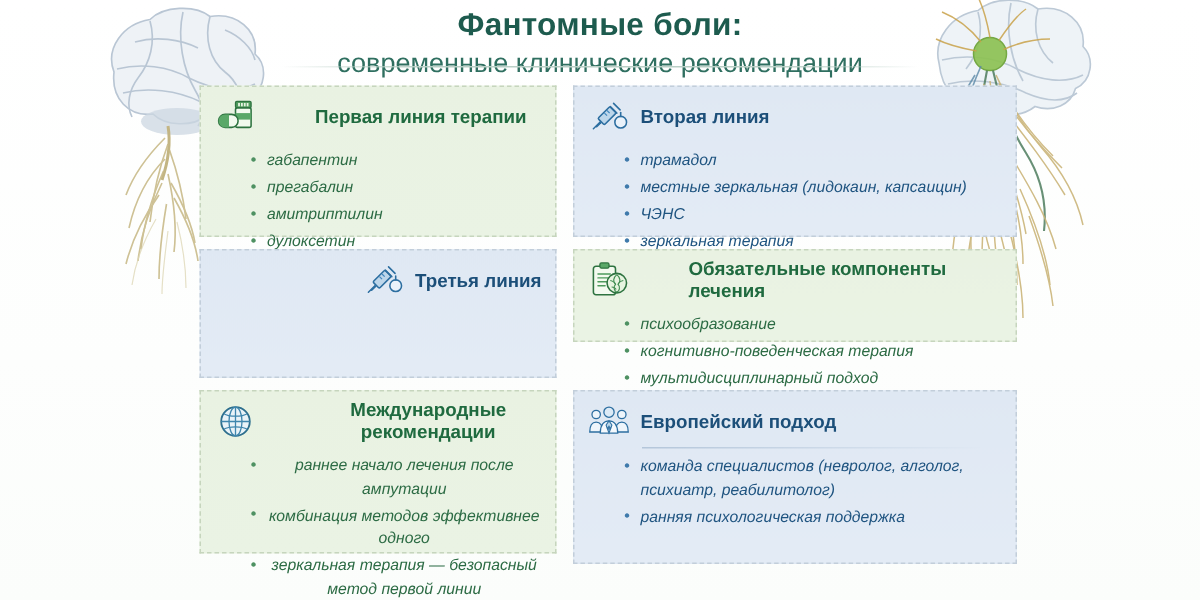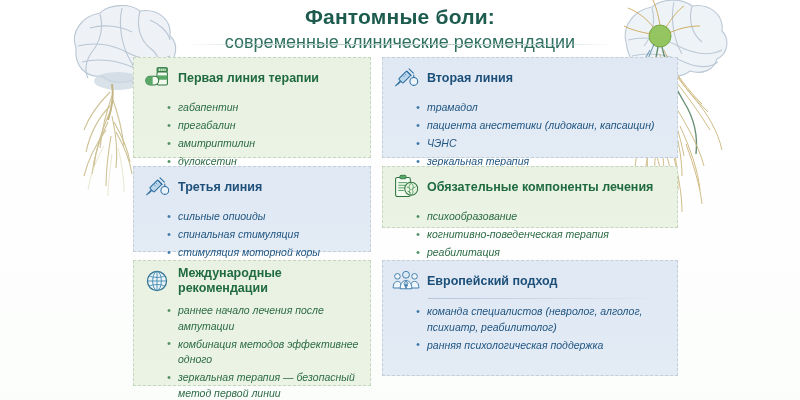--- a/index.html
+++ b/index.html
@@ -49,21 +49,21 @@
     display:flex; flex-direction:column;
   }
   .card.green { background:linear-gradient(180deg,#e9f2e2 0%,#eaf3e4 100%); border-color:#c6d5bd; }
   .card.blue  { background:linear-gradient(180deg,#dfe8f3 0%,#e3ebf5 100%); border-color:#c2ceda; }
 
   .card-head { display:flex; align-items:center; gap:7px; min-height:26px; }
   .card-icon { flex:0 0 auto; width:28px; height:26px; display:block; }
   .card-title {
     font-size:12.5px; font-weight:bold; line-height:15px;
   }
-  .green .card-title { color:#1f6a3f; }
+  .green .card-title { color:#1f6a3f;margin-left:32px; }
   .blue  .card-title { color:#1c4f79; }
 
   .head-rule { height:1px; margin:4px 0 5px 36px; }
   .green .head-rule { background:linear-gradient(90deg,#bcd3ae 0%,rgba(188,211,174,0) 95%); }
   .blue  .head-rule { background:linear-gradient(90deg,#b4c6da 0%,rgba(180,198,218,0) 95%); }
 
   ul.items { list-style:none; margin:0 0 0 24px; padding:0; }
   ul.items li {
     position:relative;
     padding-left:11px;
@@ -88,23 +88,23 @@
     border-top:1px solid #c6d8b9;
     font-size:9px;
     color:#2f6b46;
     line-height:12px;
   }
   .card-foot b { font-weight:bold; }
 
   
   .c1 { height:101px; }
   .c2 { height:101px; }
-  .c3 { height:86px; }
+  .c3 { height:86px;align-items:flex-end; }
   .c4 { height:62px; }
-  .c5 { height:126px; }
+  .c5 { height:109px;text-align:center; }
   .c6 { height:116px; }
 </style>
 </head>
 <body>
 
 <div id="page">
 
   <svg class="brain-left" viewBox="0 0 150 210">
     <g fill="none" stroke="#b9c6d4" stroke-width="1.1">
       <path d="M30 52 C24 36 36 20 54 17 C63 8 84 7 94 15 C112 12 126 24 124 40
@@ -242,21 +242,21 @@
           <g stroke="#3f86bd" stroke-width=".9">
             <path d="M12.5 12 L14.5 14"></path>
             <path d="M14.5 10 L16.5 12"></path>
           </g>
         </svg>
         <span class="card-title">Вторая линия</span>
       </div>
       <div class="head-rule"></div>
       <ul class="items">
         <li>трамадол</li>
-        <li>пациента анестетики (лидокаин, капсаицин)</li>
+        <li>местные зеркальная (лидокаин, капсаицин)</li>
         <li>ЧЭНС</li>
         <li>зеркальная терапия</li>
       </ul>
     </div>
 
     <div class="card blue c3">
       <div class="card-head">
         <svg class="card-icon" viewBox="0 0 32 30">
           <g stroke="#2c6ea0" stroke-width="1.2" fill="#eaf2fa" stroke-linecap="round">
             <path d="M4 24 L9 19"></path>
@@ -268,25 +268,20 @@
             <path d="M25 14.5 L25 11.5"></path>
           </g>
           <g stroke="#3f86bd" stroke-width=".9">
             <path d="M12.5 12 L14.5 14"></path>
             <path d="M14.5 10 L16.5 12"></path>
           </g>
         </svg>
         <span class="card-title">Третья линия</span>
       </div>
       <div class="head-rule"></div>
-      <ul class="items">
-        <li>сильные опиоиды</li>
-        <li>спинальная стимуляция</li>
-        <li>стимуляция моторной коры</li>
-      </ul>
     </div>
 
     <div class="card green c4">
       <div class="card-head">
         <svg class="card-icon" viewBox="0 0 32 30">
           <rect x="4" y="4" width="17" height="22" rx="2" fill="#f3faef" stroke="#2e7340" stroke-width="1.2"></rect>
           <rect x="9" y="1.5" width="7" height="4" rx="1.2" fill="#5aa868" stroke="#2e7340" stroke-width="1"></rect>
           <g stroke="#4e9a5c" stroke-width="1.1" stroke-linecap="round">
             <path d="M7.5 10 H17"></path>
             <path d="M7.5 13 H17"></path>
@@ -301,21 +296,20 @@
             <path d="M27 15 C25 15.5 23.5 16.5 23 18"></path>
             <path d="M18 20 C20 20 21 21 21.5 22"></path>
           </g>
         </svg>
         <span class="card-title">Обязательные компоненты лечения</span>
       </div>
       <div class="head-rule"></div>
       <ul class="items">
         <li>психообразование</li>
         <li>когнитивно-поведенческая терапия</li>
-        <li>реабилитация</li>
         <li>мультидисциплинарный подход</li>
       </ul>
     </div>
 
     <div class="card green c5">
       <div class="card-head">
         <svg class="card-icon" viewBox="0 0 32 30">
           <circle cx="16" cy="15" r="11" fill="#e9f3f8" stroke="#2e6f8e" stroke-width="1.4"></circle>
           <g stroke="#3f86ad" stroke-width="1" fill="none">
             <ellipse cx="16" cy="15" rx="5" ry="11"></ellipse>

